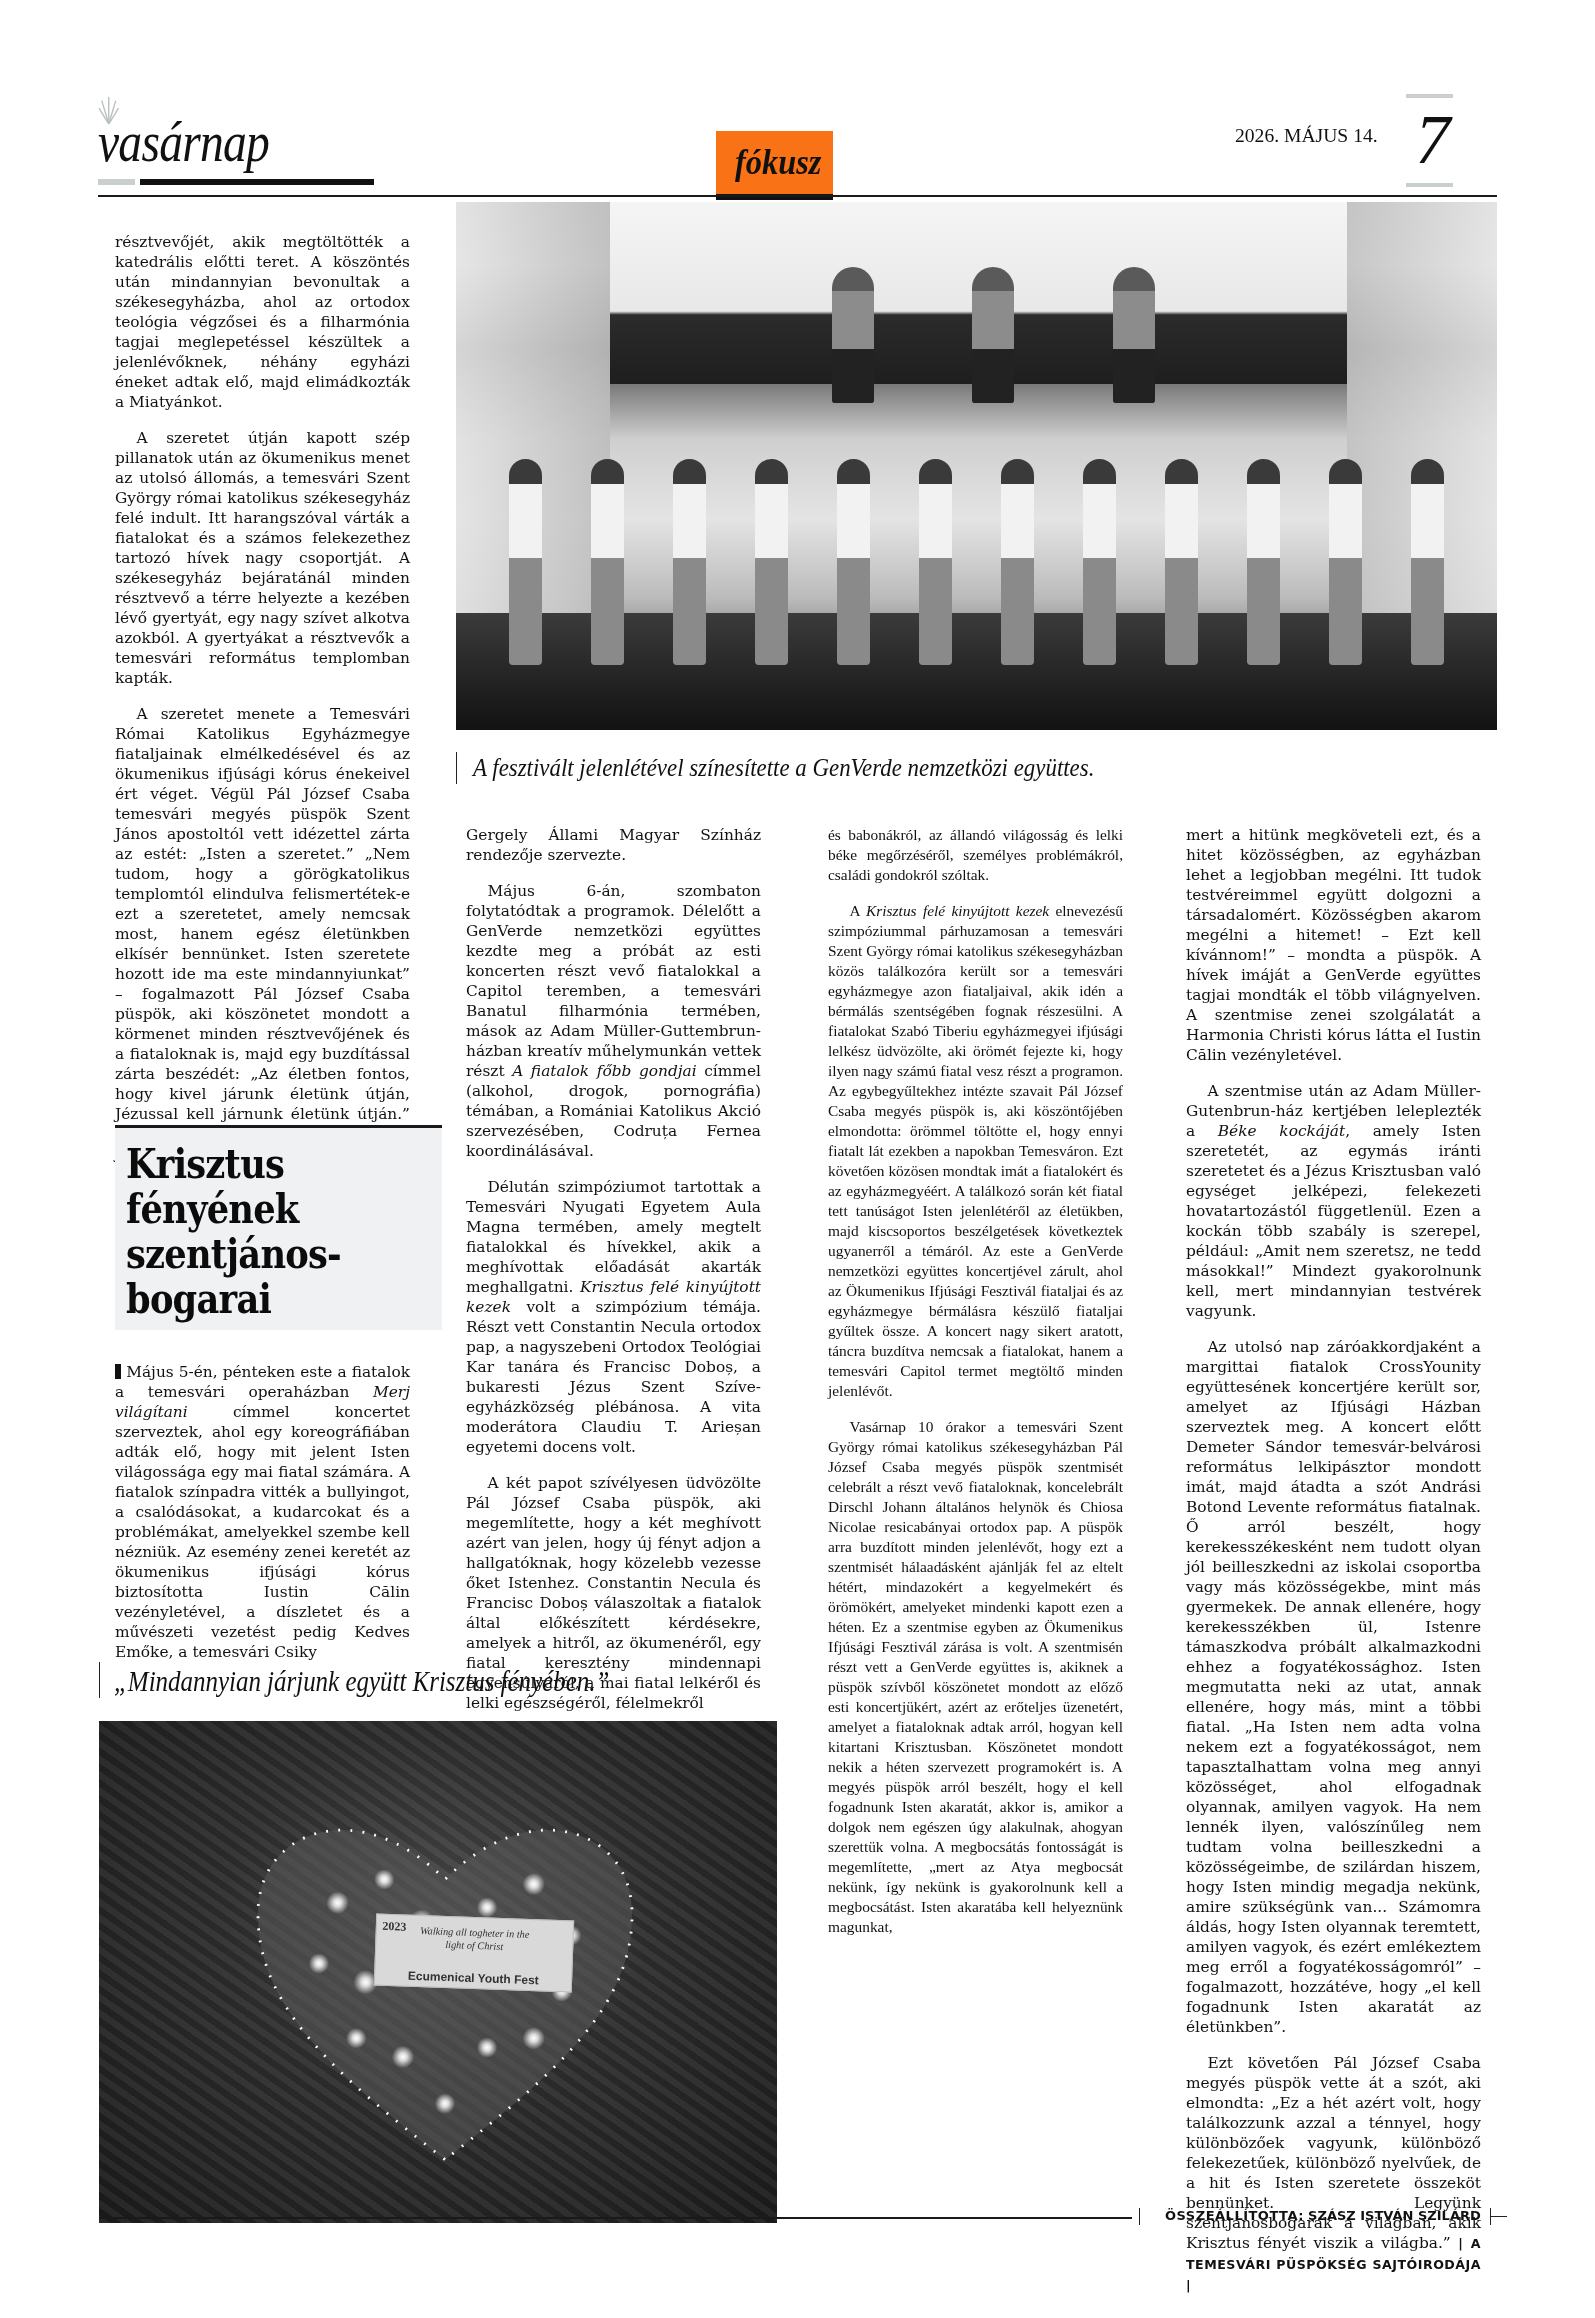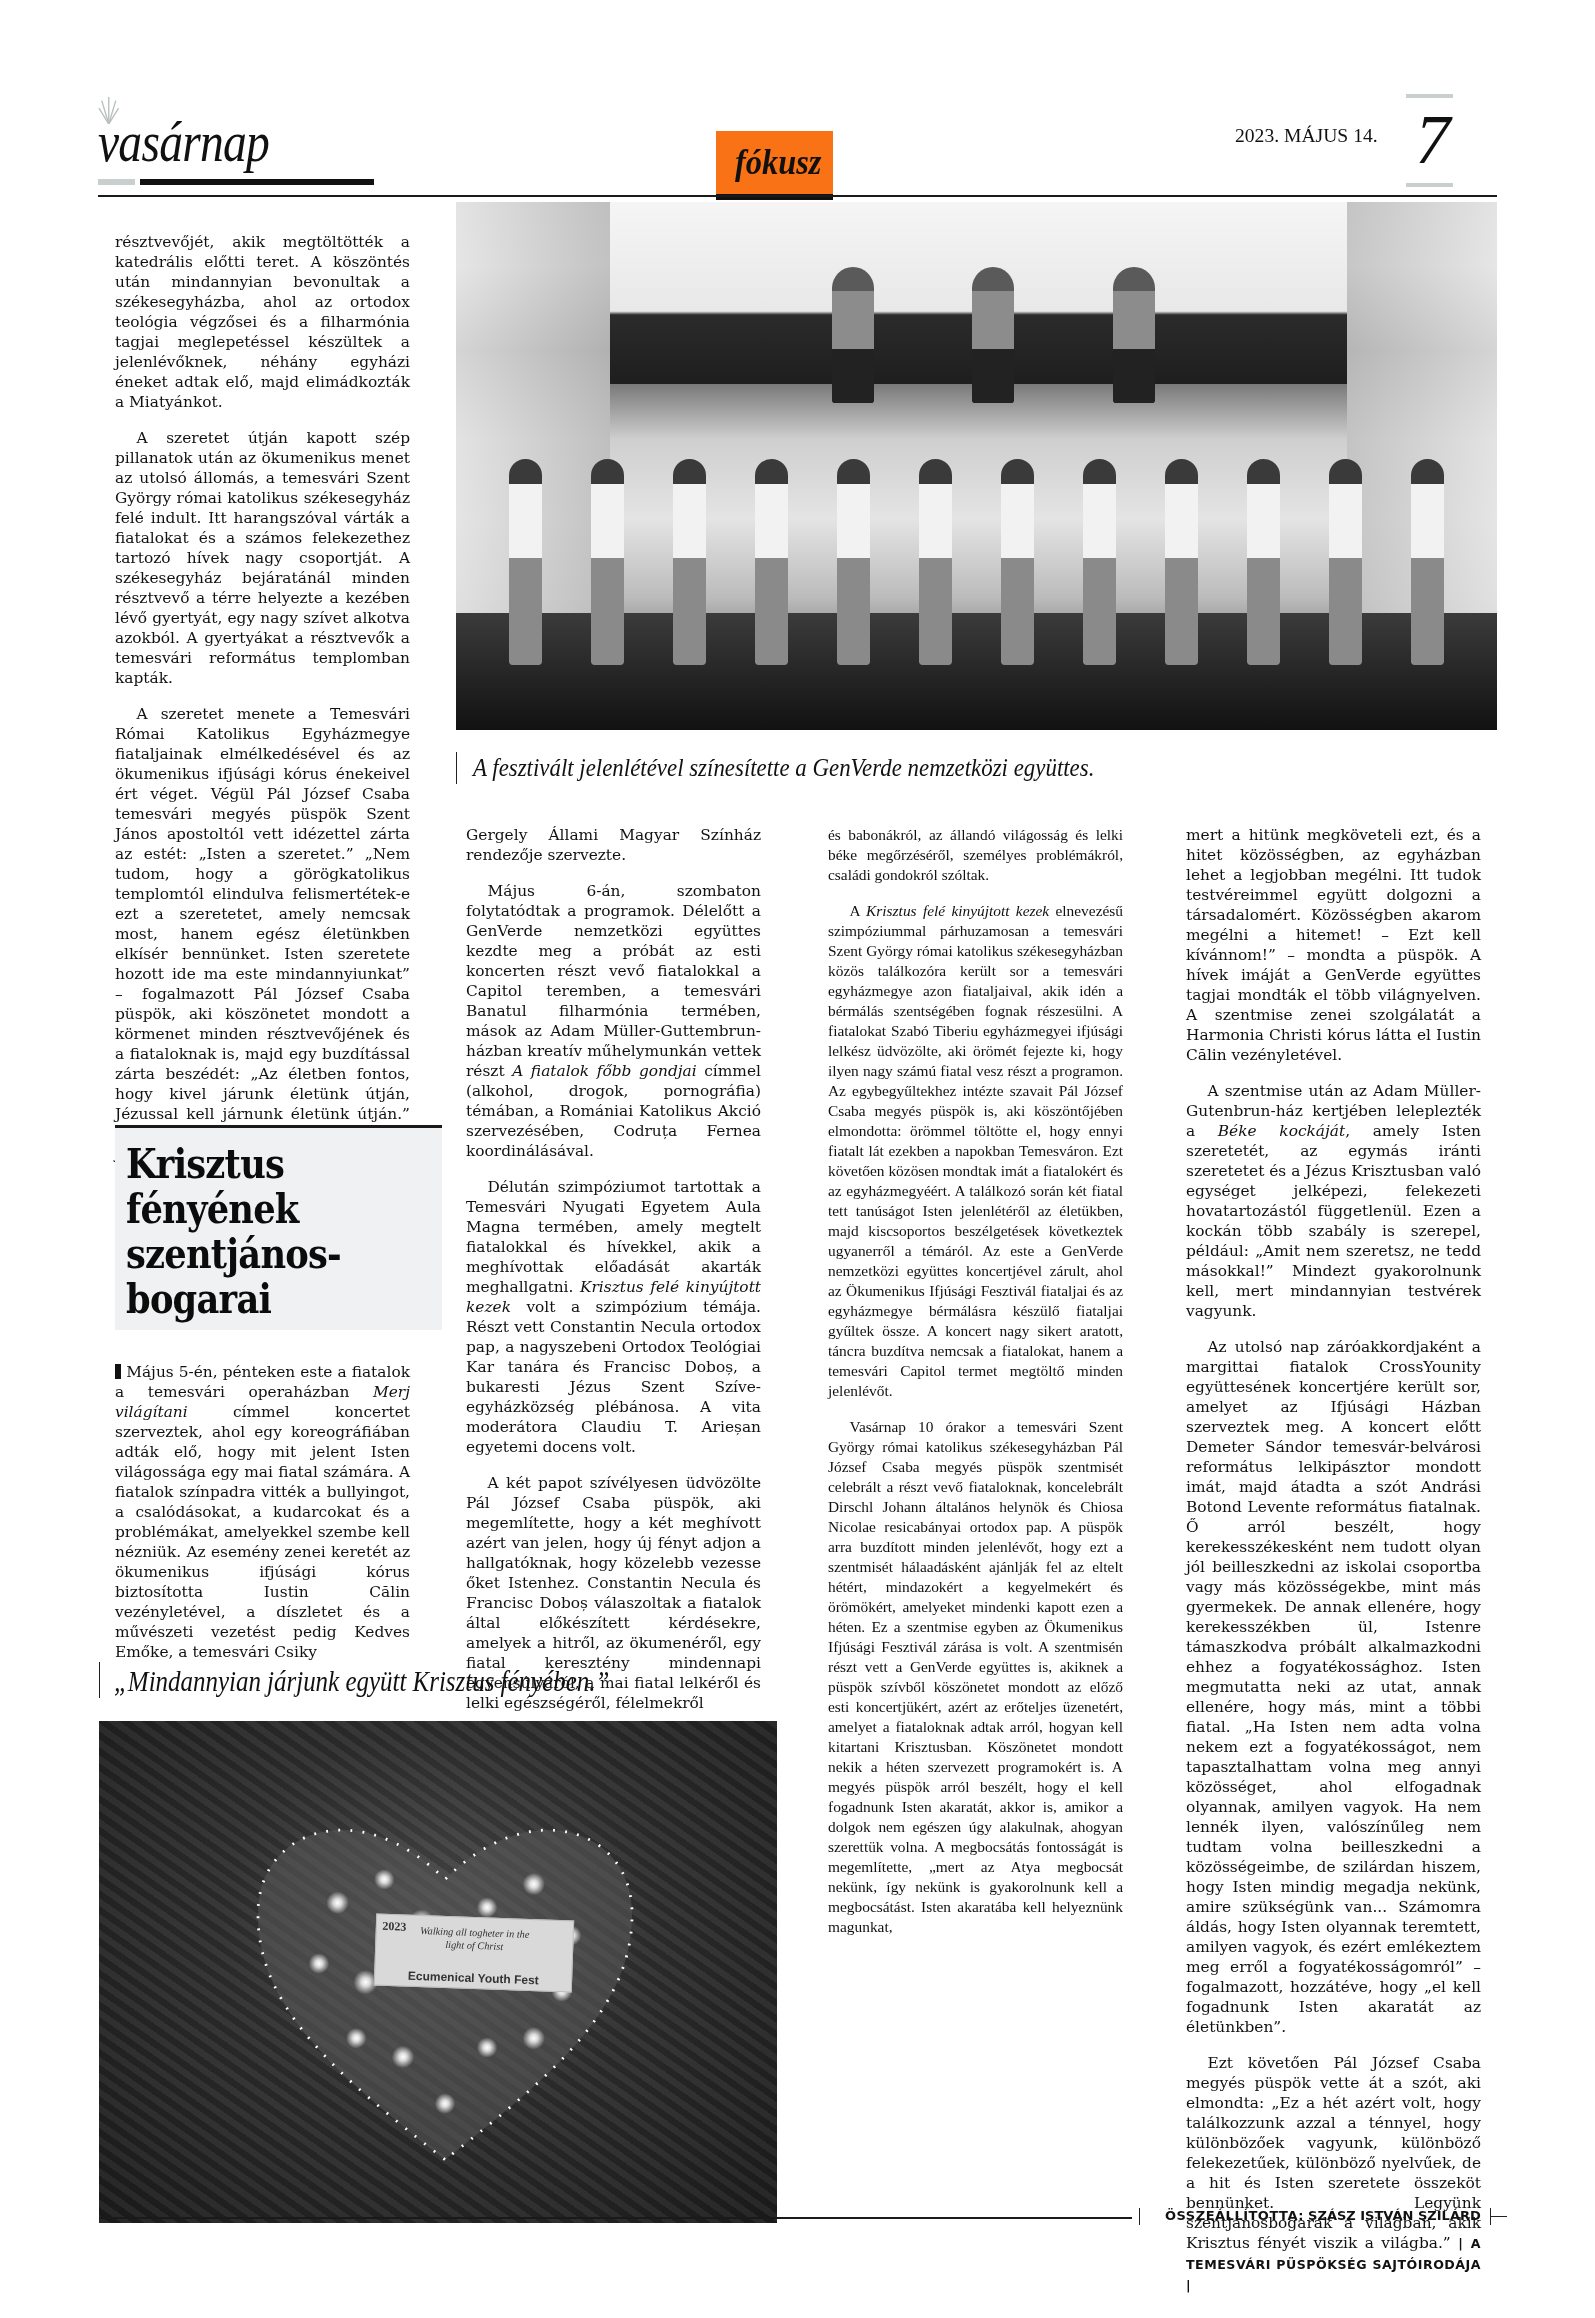--- a/index.html
+++ b/index.html
@@ -122,21 +122,21 @@
           <line x1="23" y1="60" x2="44" y2="26"></line>
       </g>
     </svg>
     <div class="brand-text">vasárnap</div>
     <div class="brand-rule"></div>
     <div class="brand-rule2"></div>
   </div>
   <div class="section-box">
     <span class="section-label">fókusz</span>
   </div>
-  <div class="date">2023. MÁJUS 14.</div>
+  <div class="date">2026. MÁJUS 14.</div>
   <div class="pagenum-box">
     <div class="pagenum-top"></div>
     <div class="pagenum">7</div>
     <div class="pagenum-bot"></div>
   </div>
 </header>
 <div class="top-rule"></div>
 
 <section class="col col-1">
   <p>résztvevőjét, akik megtöltötték a katedrális előtti teret. A köszöntés után mindannyian bevonultak a székesegyházba, ahol az ortodox teológia végzősei és a filharmónia tagjai meglepetéssel készültek a jelenlévőknek, néhány egyházi éneket adtak elő, majd elimádkozták a Miatyánkot.</p>

